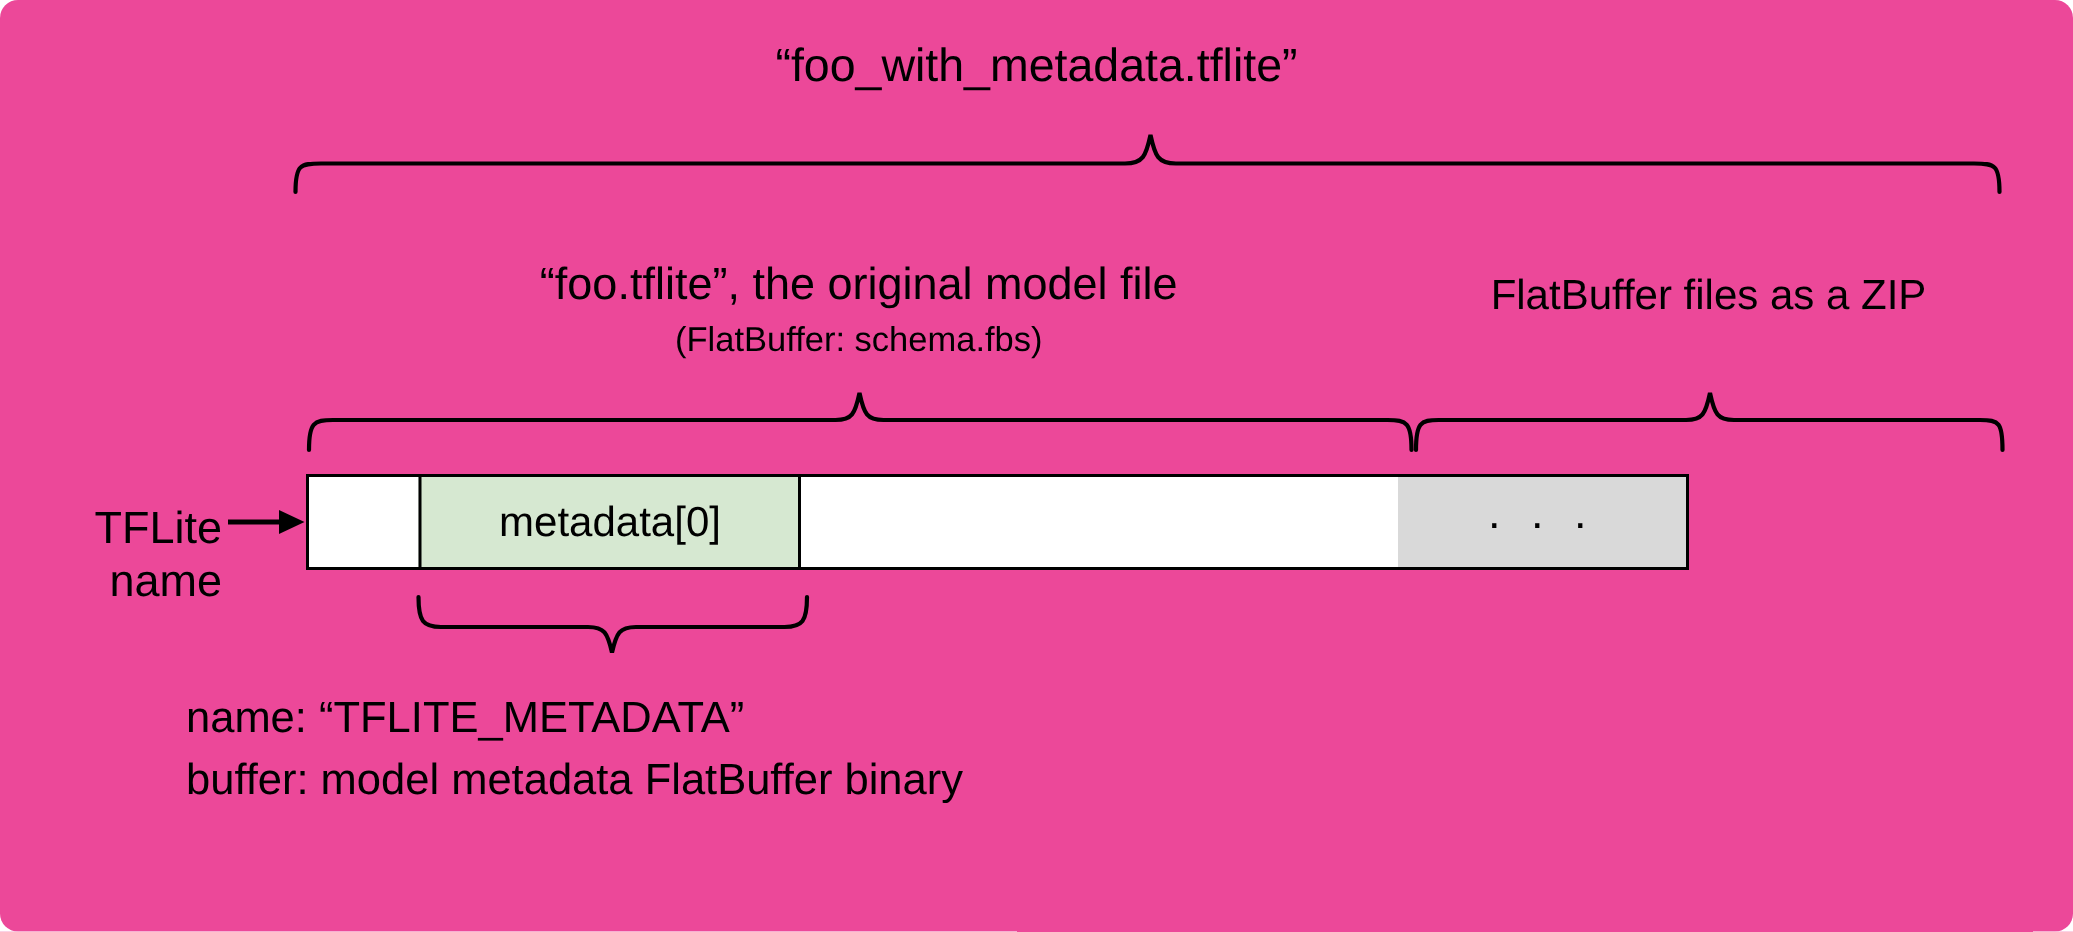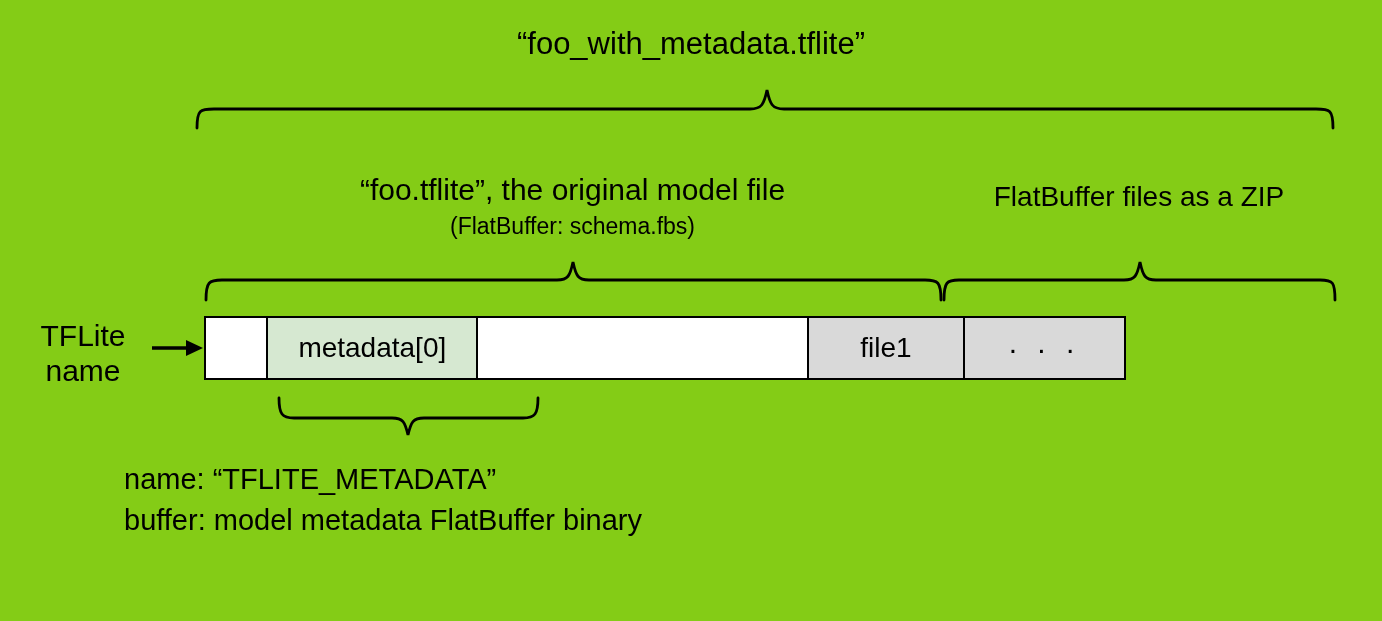--- a/index.html
+++ b/index.html
@@ -8,22 +8,23 @@
     background: #ffffff;
   }
   body {
     font-family: "Liberation Sans", sans-serif;
     color: #000000;
   }
   #canvas {
     position: relative;
     width: 1382px;
     height: 621px;
-    background: #84cc16;
+    background: #ec4899;
     overflow: hidden;
+    border-radius: 12px;
   }
   .abs { position: absolute; }
   .txt {
     white-space: pre;
     line-height: 1.18;
     color: #000;
   }
 
   
   #top-title {
@@ -48,23 +49,23 @@
   }
   #zip-label {
     left: 941px; top: 180px;
     width: 396px;
     text-align: center;
     font-size: 28px;
   }
 
   
   #tflite-model-label {
-    left: 18px; top: 318px;
+    left: 18px; top: 335px;
     width: 130px;
-    text-align: center;
+    text-align: right;
     font-size: 30px;
   }
 
   
   #bar {
     left: 204px; top: 316px;
     width: 922px; height: 64px;
     border: 2.6px solid #000;
     box-sizing: border-box;
     display: flex;
@@ -174,21 +175,20 @@
   <div class="abs txt" id="model-file-label">“foo.tflite”, the original model file</div>
   <div class="abs txt" id="model-file-sub">(FlatBuffer: schema.fbs)</div>
   <div class="abs txt" id="zip-label">FlatBuffer files as a ZIP</div>
 
   <div class="abs txt" id="tflite-model-label"><span>TFLite</span><br><span>name</span></div>
 
   <div class="abs" id="bar">
     <div class="cell cell-empty-a"></div>
     <div class="cell cell-meta">metadata[0]</div>
     <div class="cell cell-empty-b"></div>
-    <div class="cell cell-file1">file1</div>
     <div class="cell cell-more">
         <span>. . .</span>
       </div>
   </div>
 
   <div class="abs txt" id="meta-desc-1">name: “TFLITE_METADATA”</div>
   <div class="abs txt" id="meta-desc-2">buffer: model metadata FlatBuffer binary</div>
 
 </div>
 

